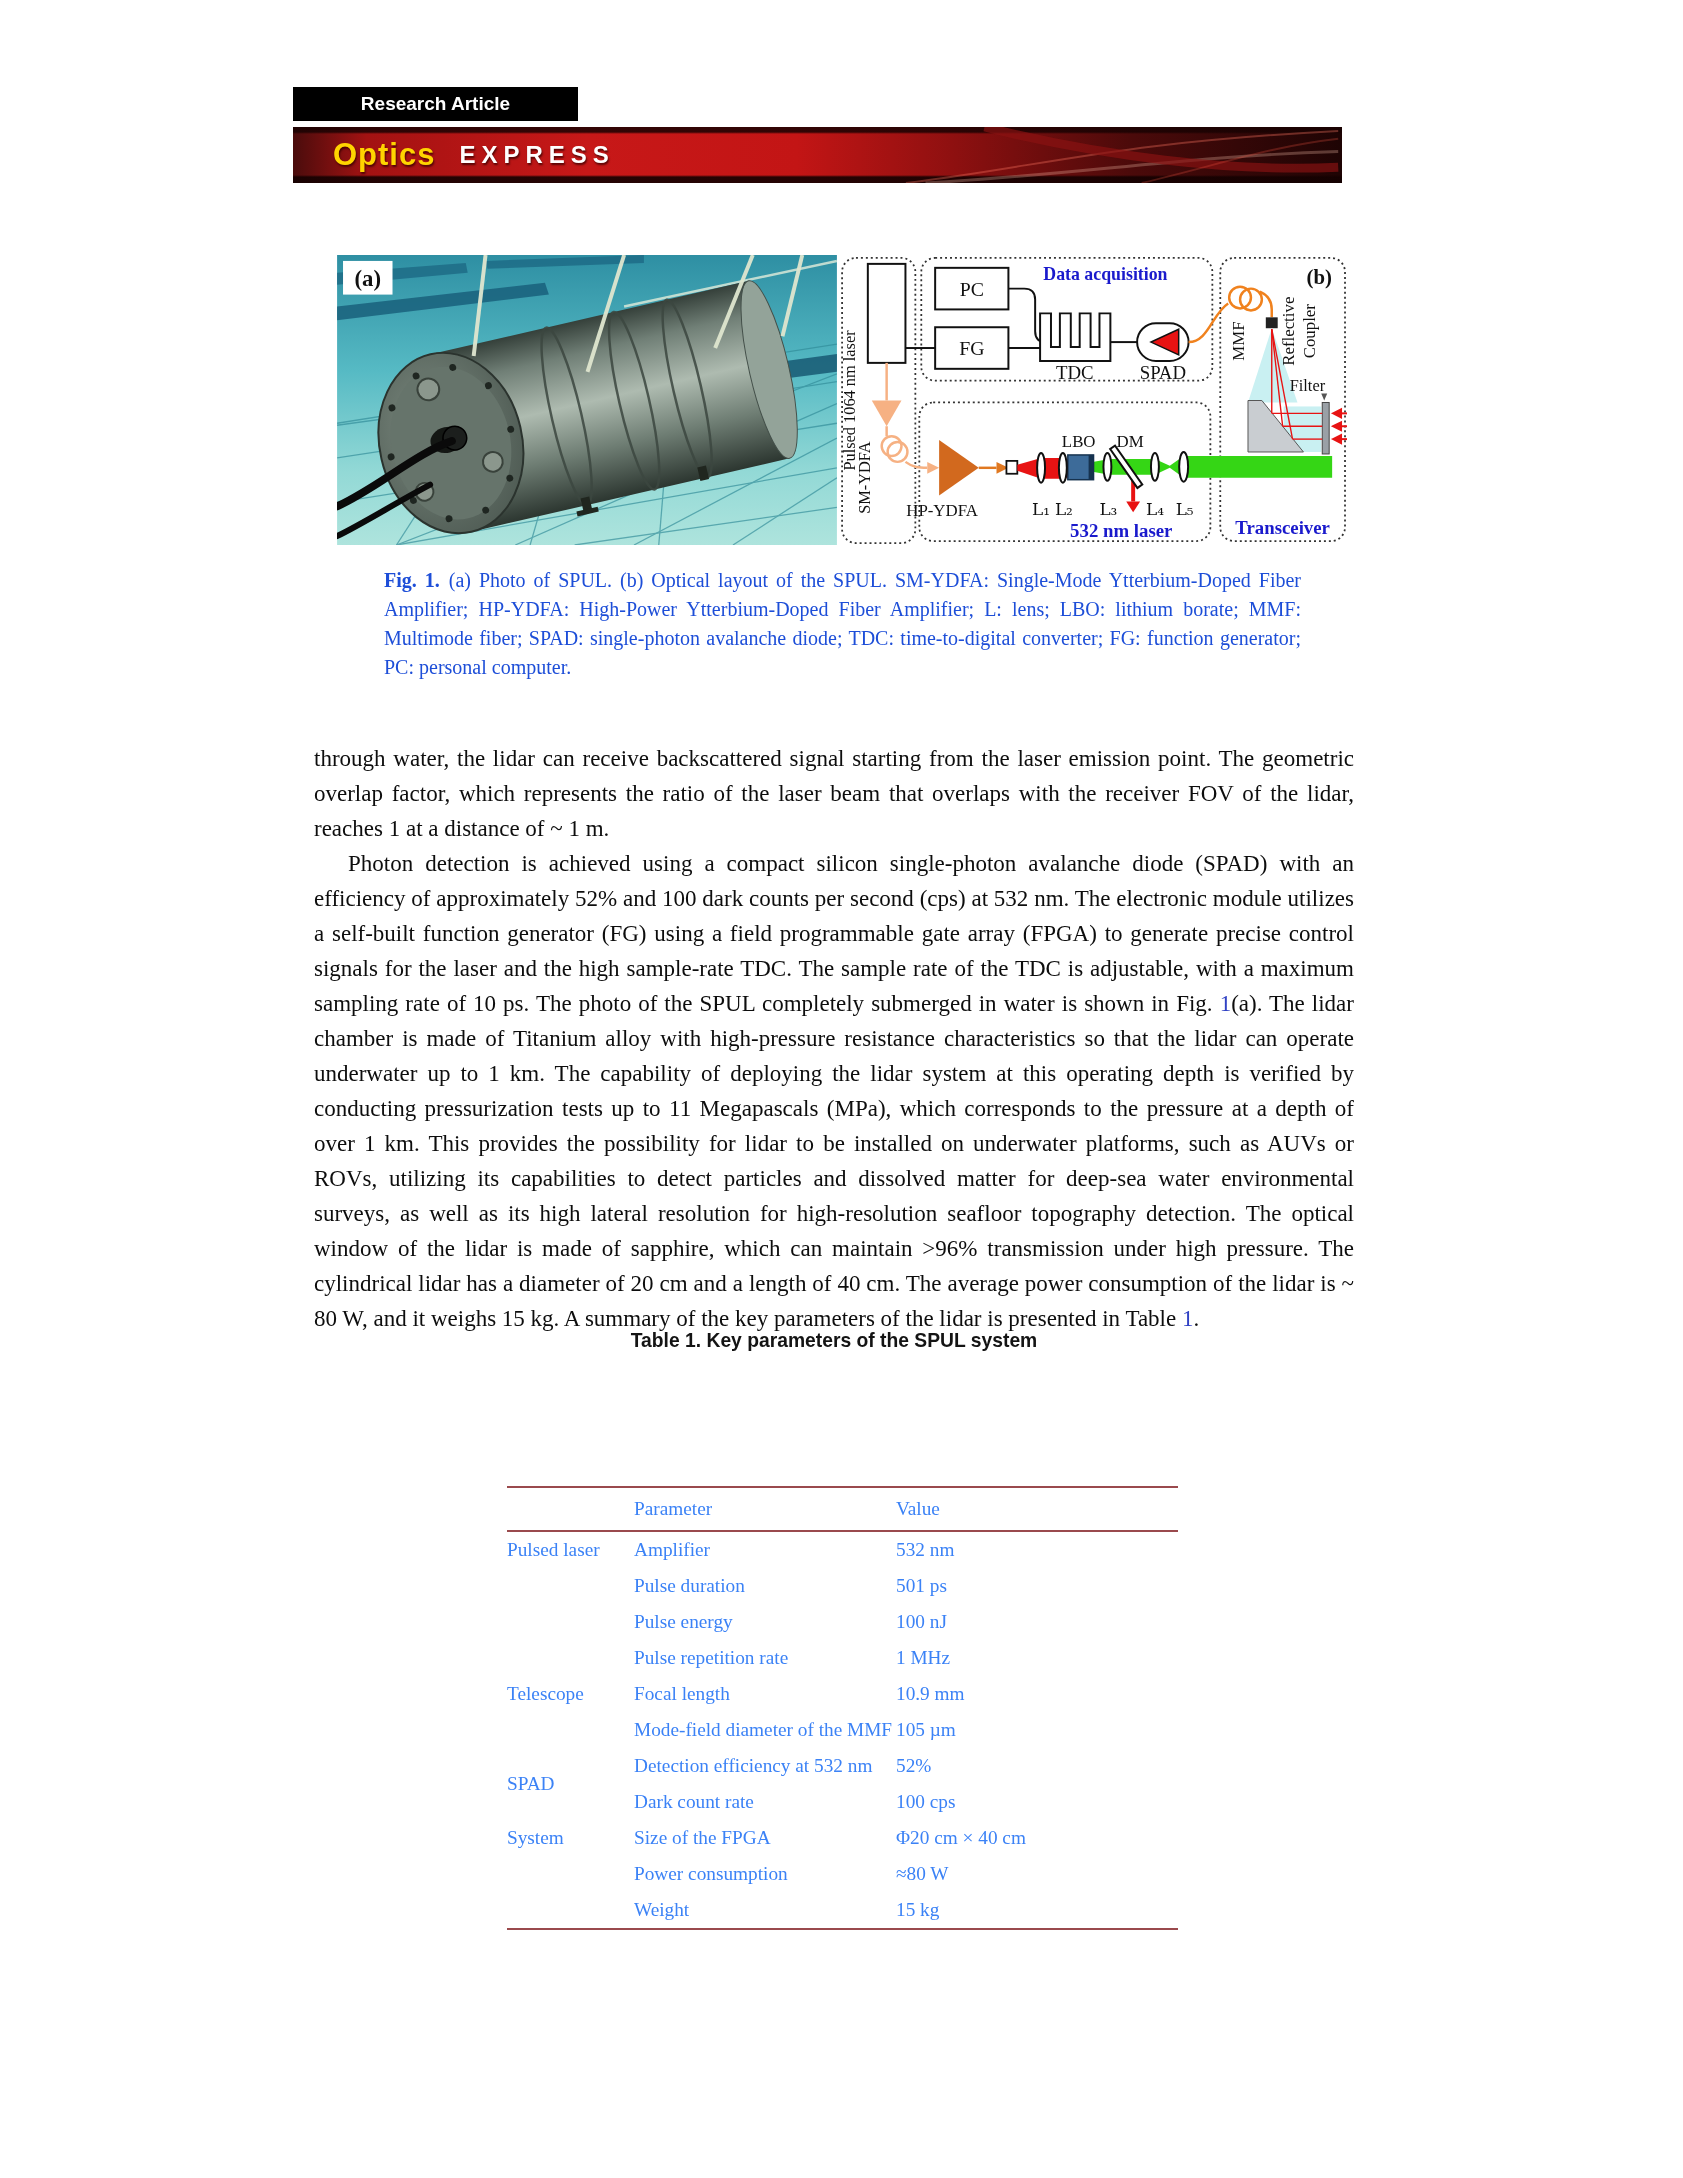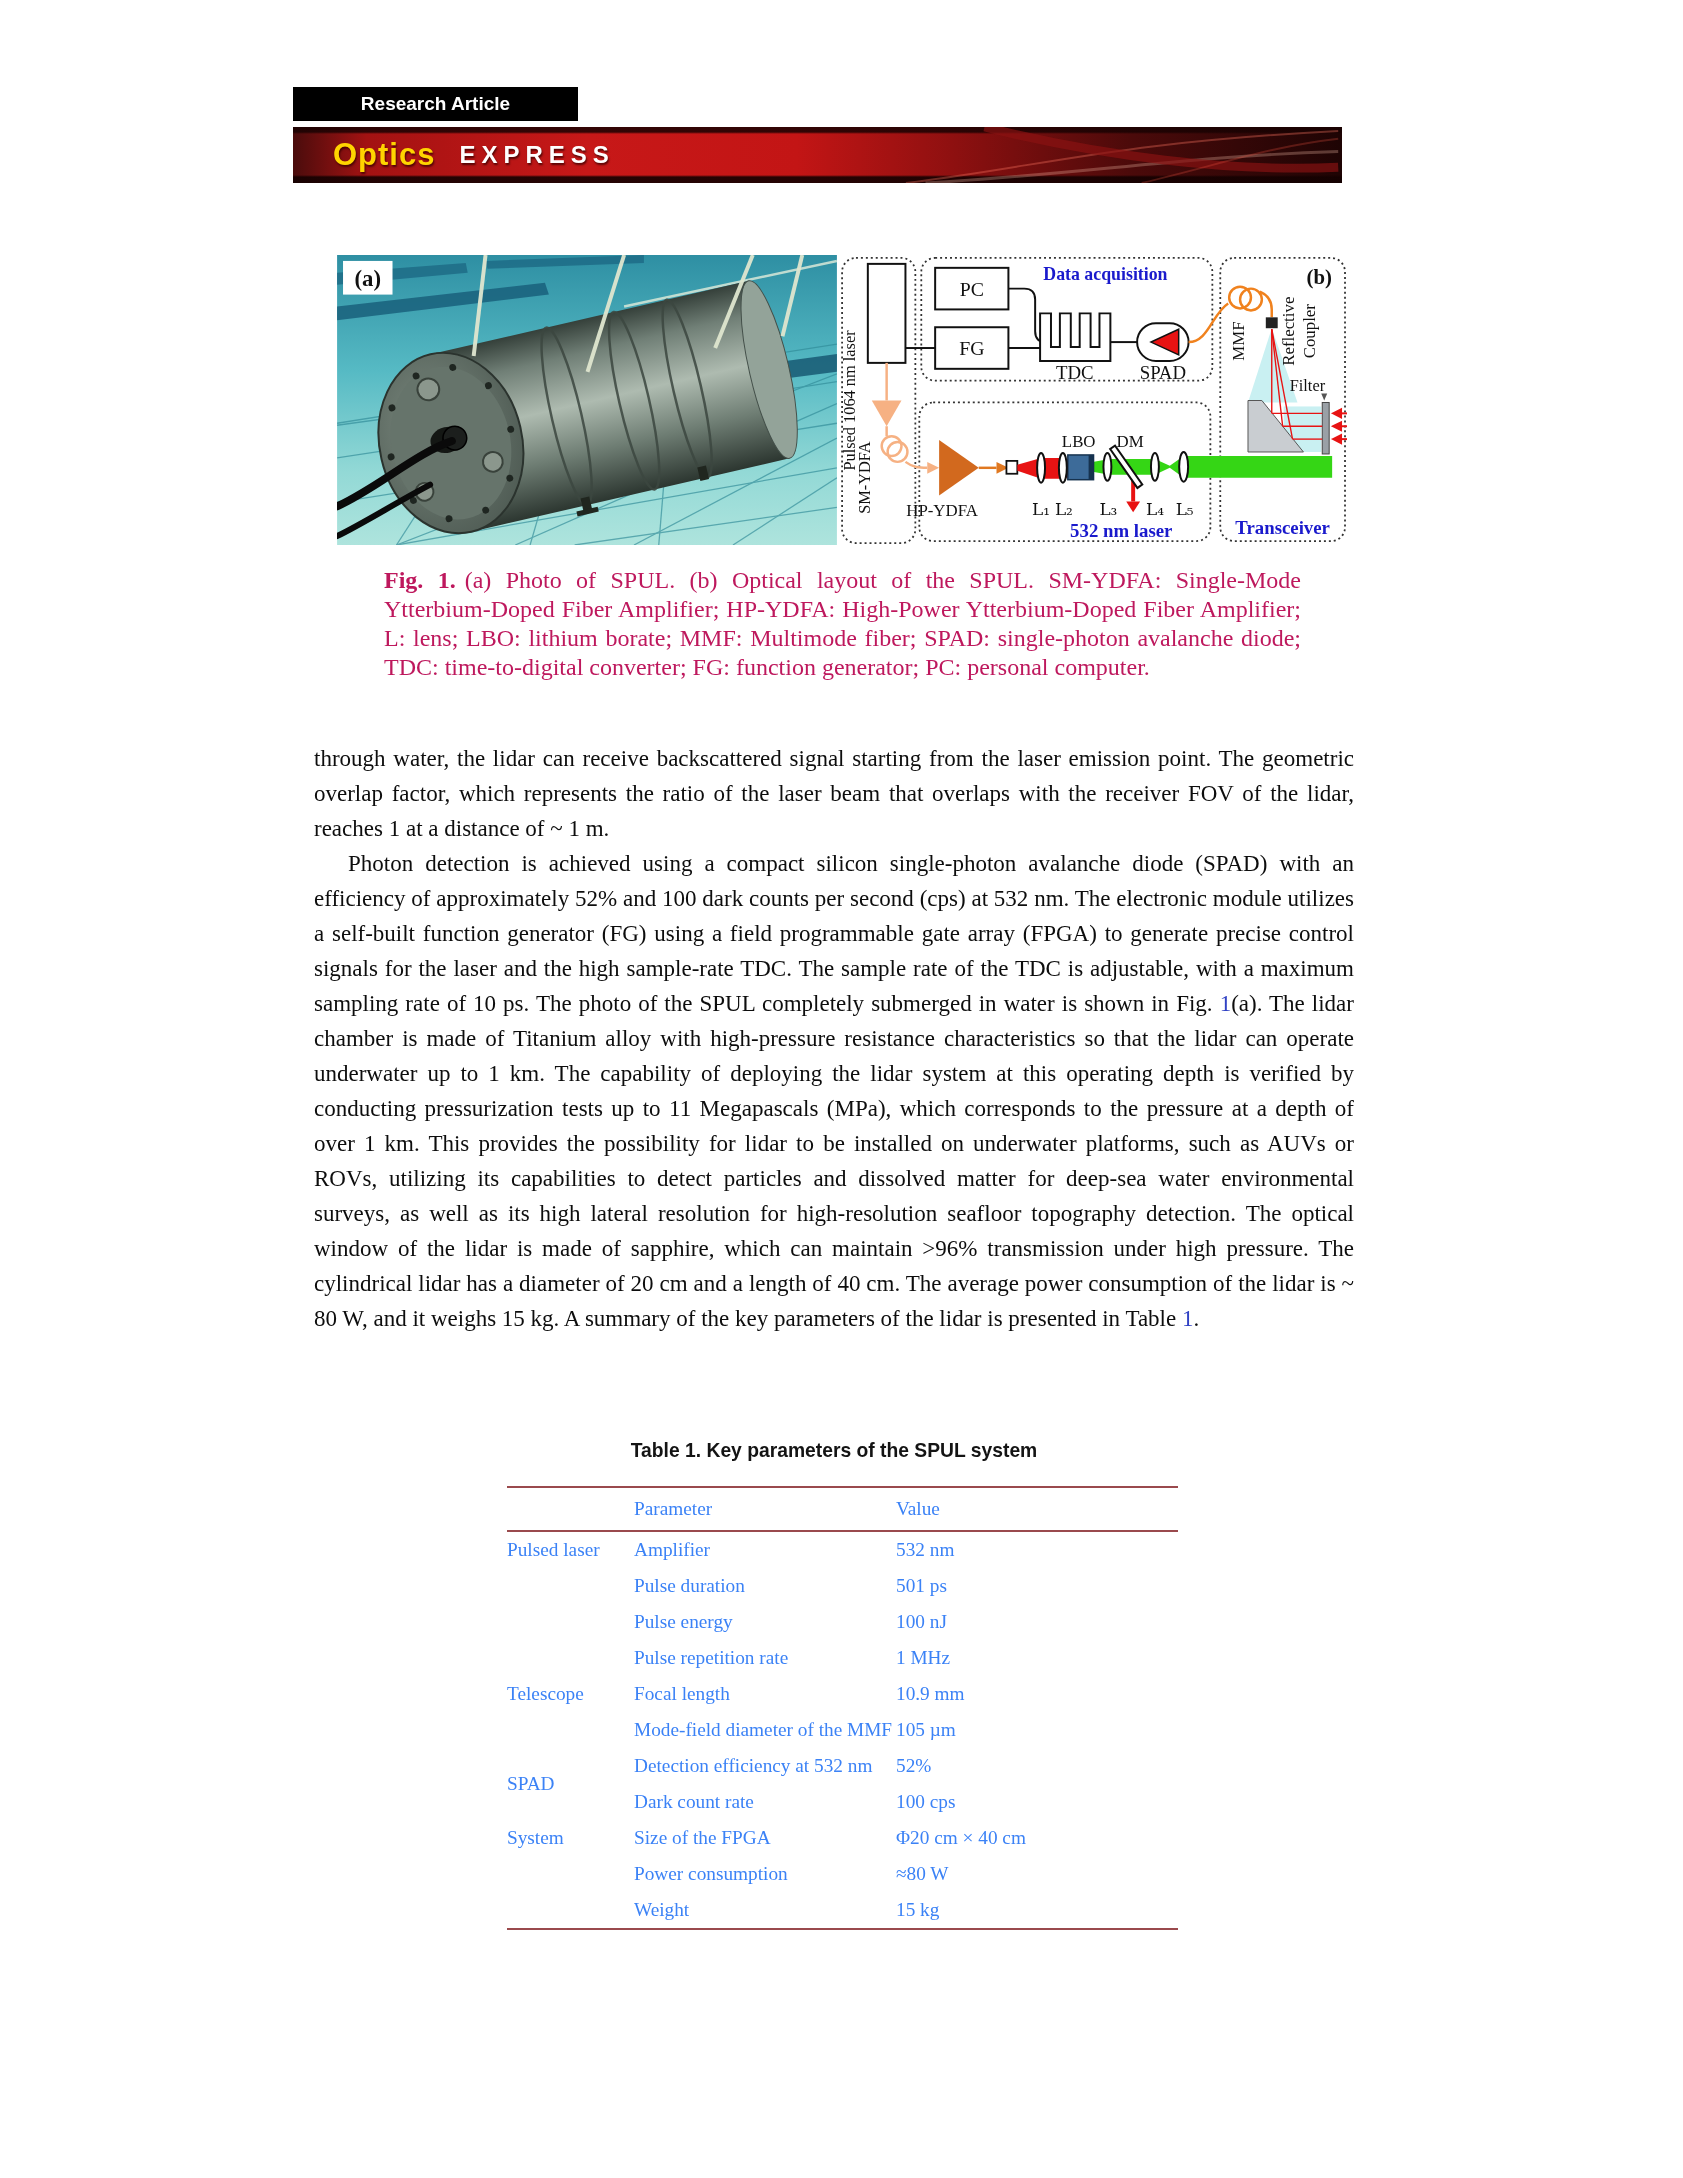--- a/index.html
+++ b/index.html
@@ -44,33 +44,33 @@
   #photo-wrap{left:337px;top:255px;}
   #diagram-wrap{left:840px;top:252px;}
   .d-text{font-family:"Liberation Serif",serif;fill:#111;}
   .d-blue{fill:#1a1acc;font-weight:bold;}
   .dash{fill:none;stroke:#333;stroke-width:1.8;stroke-dasharray:2 3;}
   .blk{fill:#fff;stroke:#111;stroke-width:2;}
   .wire{stroke:#111;stroke-width:2;fill:none;}
 
   
   #caption{
-    left:384px;top:566px;width:917px;font-size:24px;line-height:29px;text-align:justify;color:#be185d;
+    left:384px;top:566px;width:917px;font-size:20px;line-height:29px;text-align:justify;color:#1d4ed8;
   }
   #caption .cap-label{font-weight:bold;margin-right:9px;}
 
   
   #body-text{left:314px;top:741px;width:1040px;font-size:23px;line-height:35px;text-align:justify;color:#0d0d0d;}
   #body-text p{margin:0;}
   #body-text p.indent{text-indent:34px;}
   .ref-link{color:#3142c4;cursor:pointer;}
 
   
   #table-title{
-    left:314px;top:1440px;width:1040px;text-align:center;
+    left:314px;top:1330px;width:1040px;text-align:center;
     font-family:"Liberation Sans",sans-serif;font-weight:bold;font-size:19.3px;color:#141414;
   }
   #param-table-wrap{left:507px;top:1438px;width:671px;}
   table.params{border-collapse:collapse;width:100%;font-size:19.3px;color:#3b82f6;
     border-top:2px solid #9a4a4d;border-bottom:2px solid #9a4a4d;margin-top:48px;}
   table.params thead tr{border-bottom:2px solid #9a4a4d;}
   table.params th{font-weight:normal;text-align:left;padding:10px 0;}
   table.params td{padding:7px 0;text-align:left;}
   td.group{width:127px;vertical-align:top;}
   td.group.mid{vertical-align:middle;}

